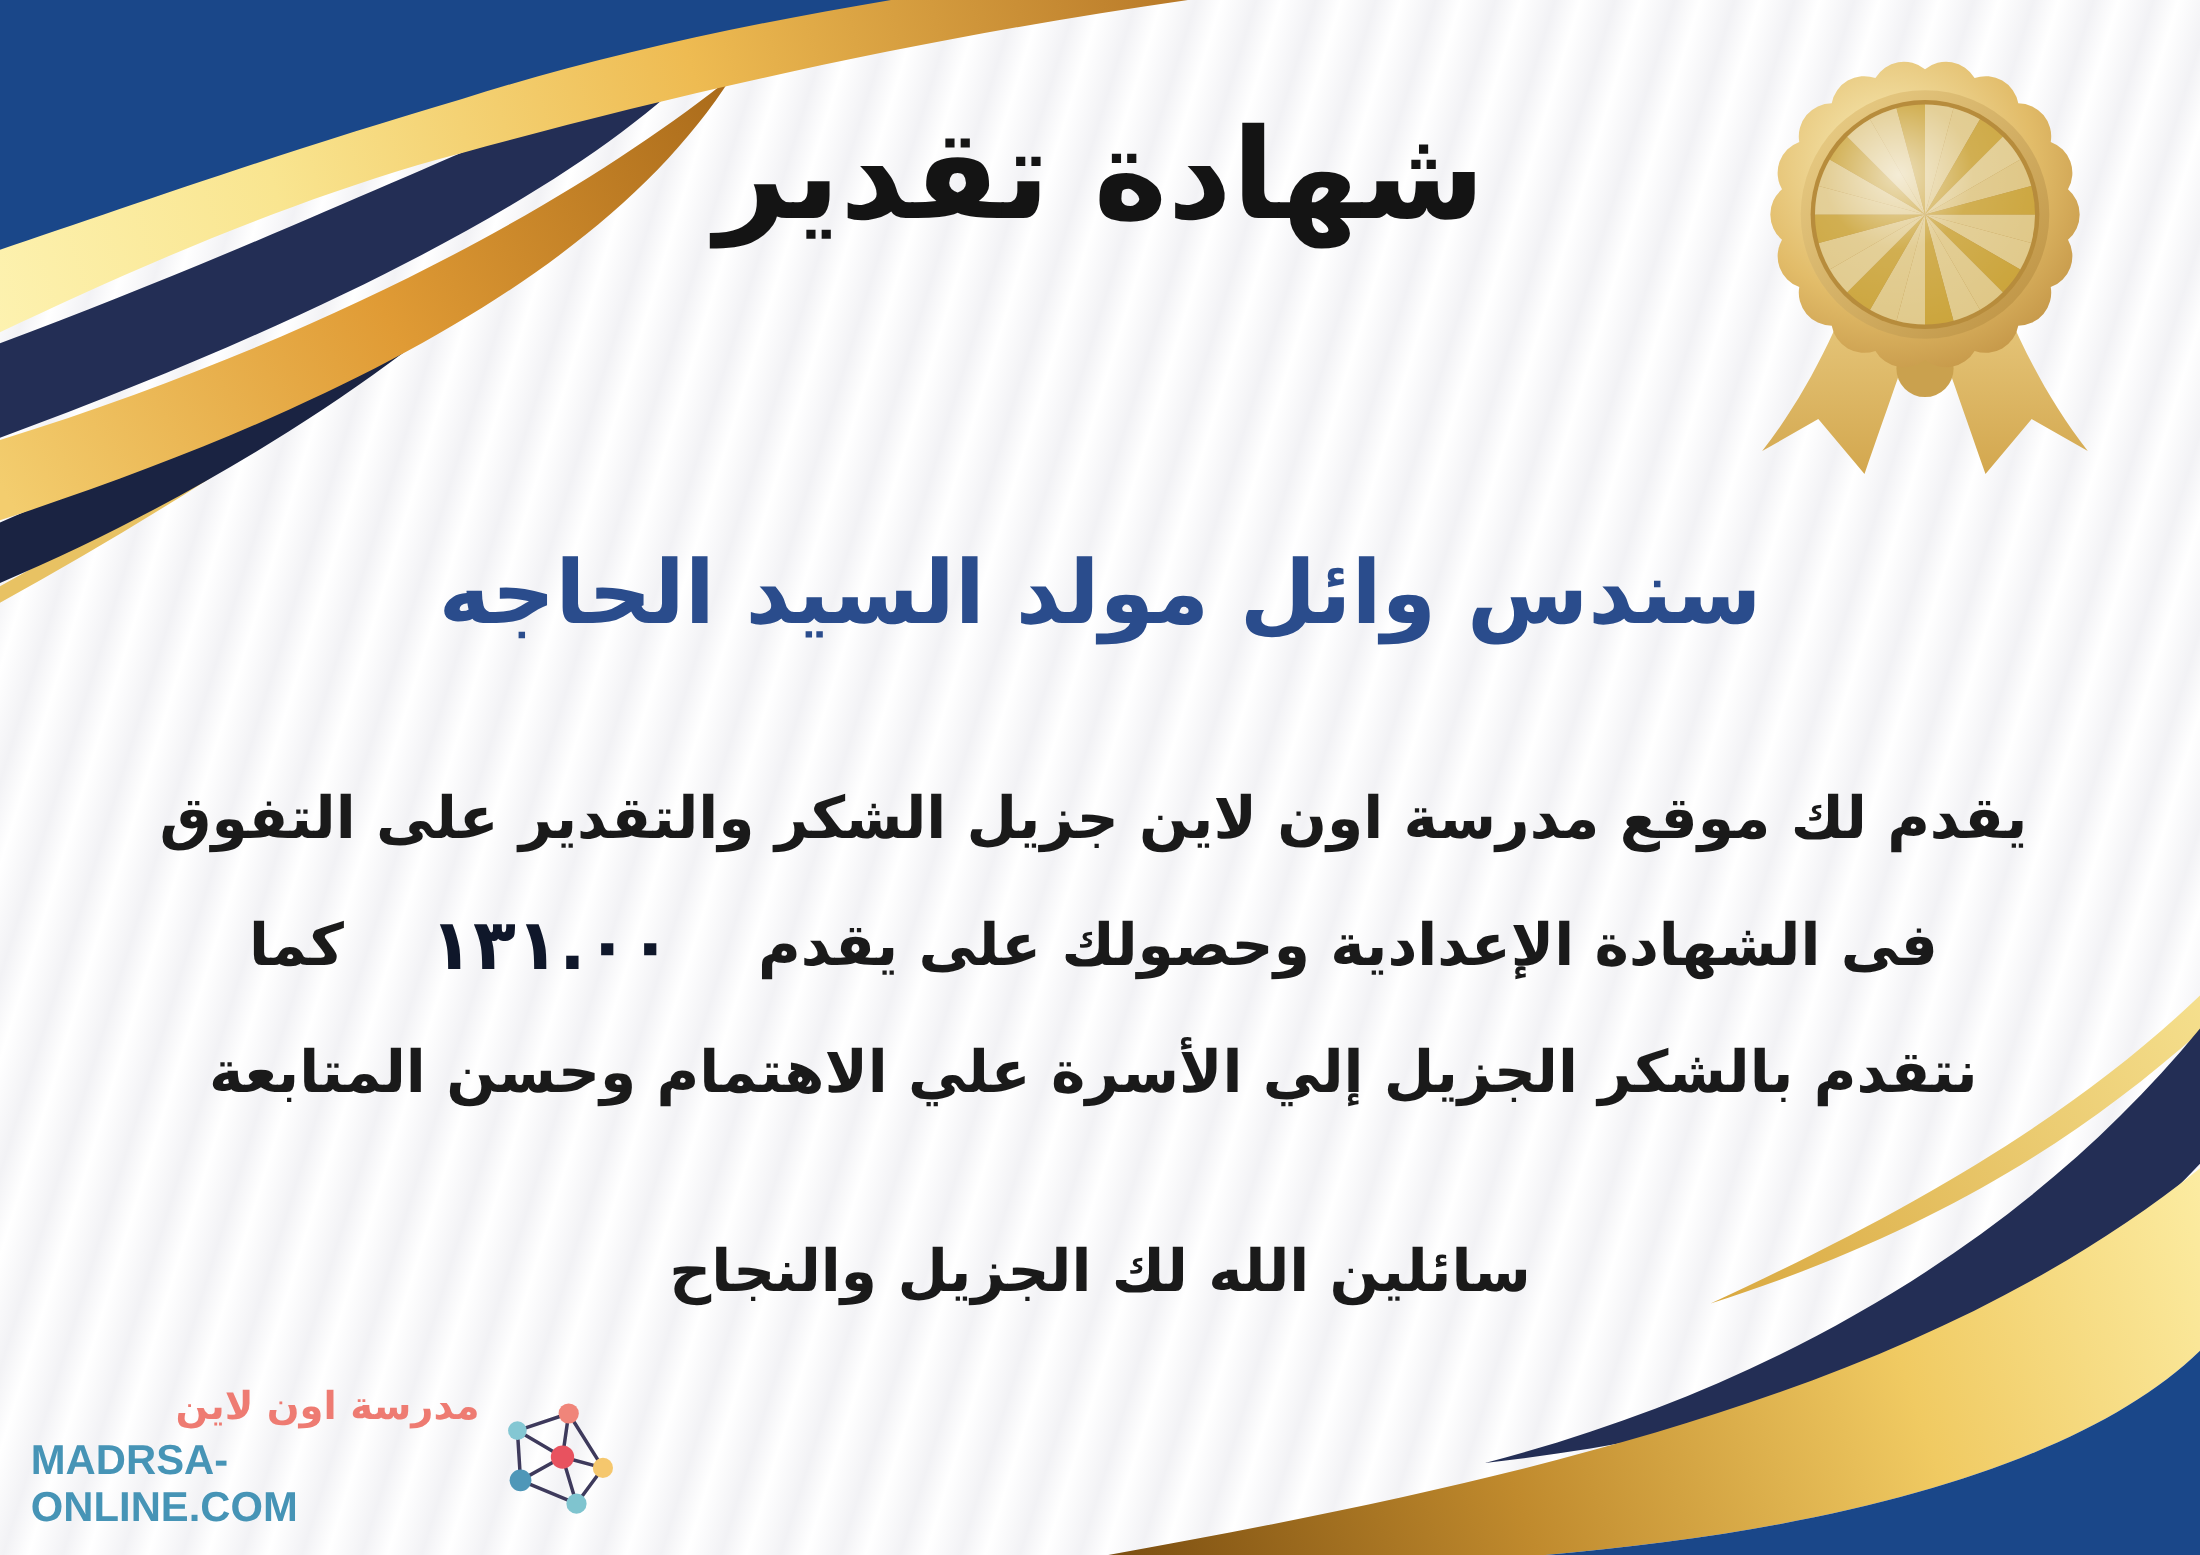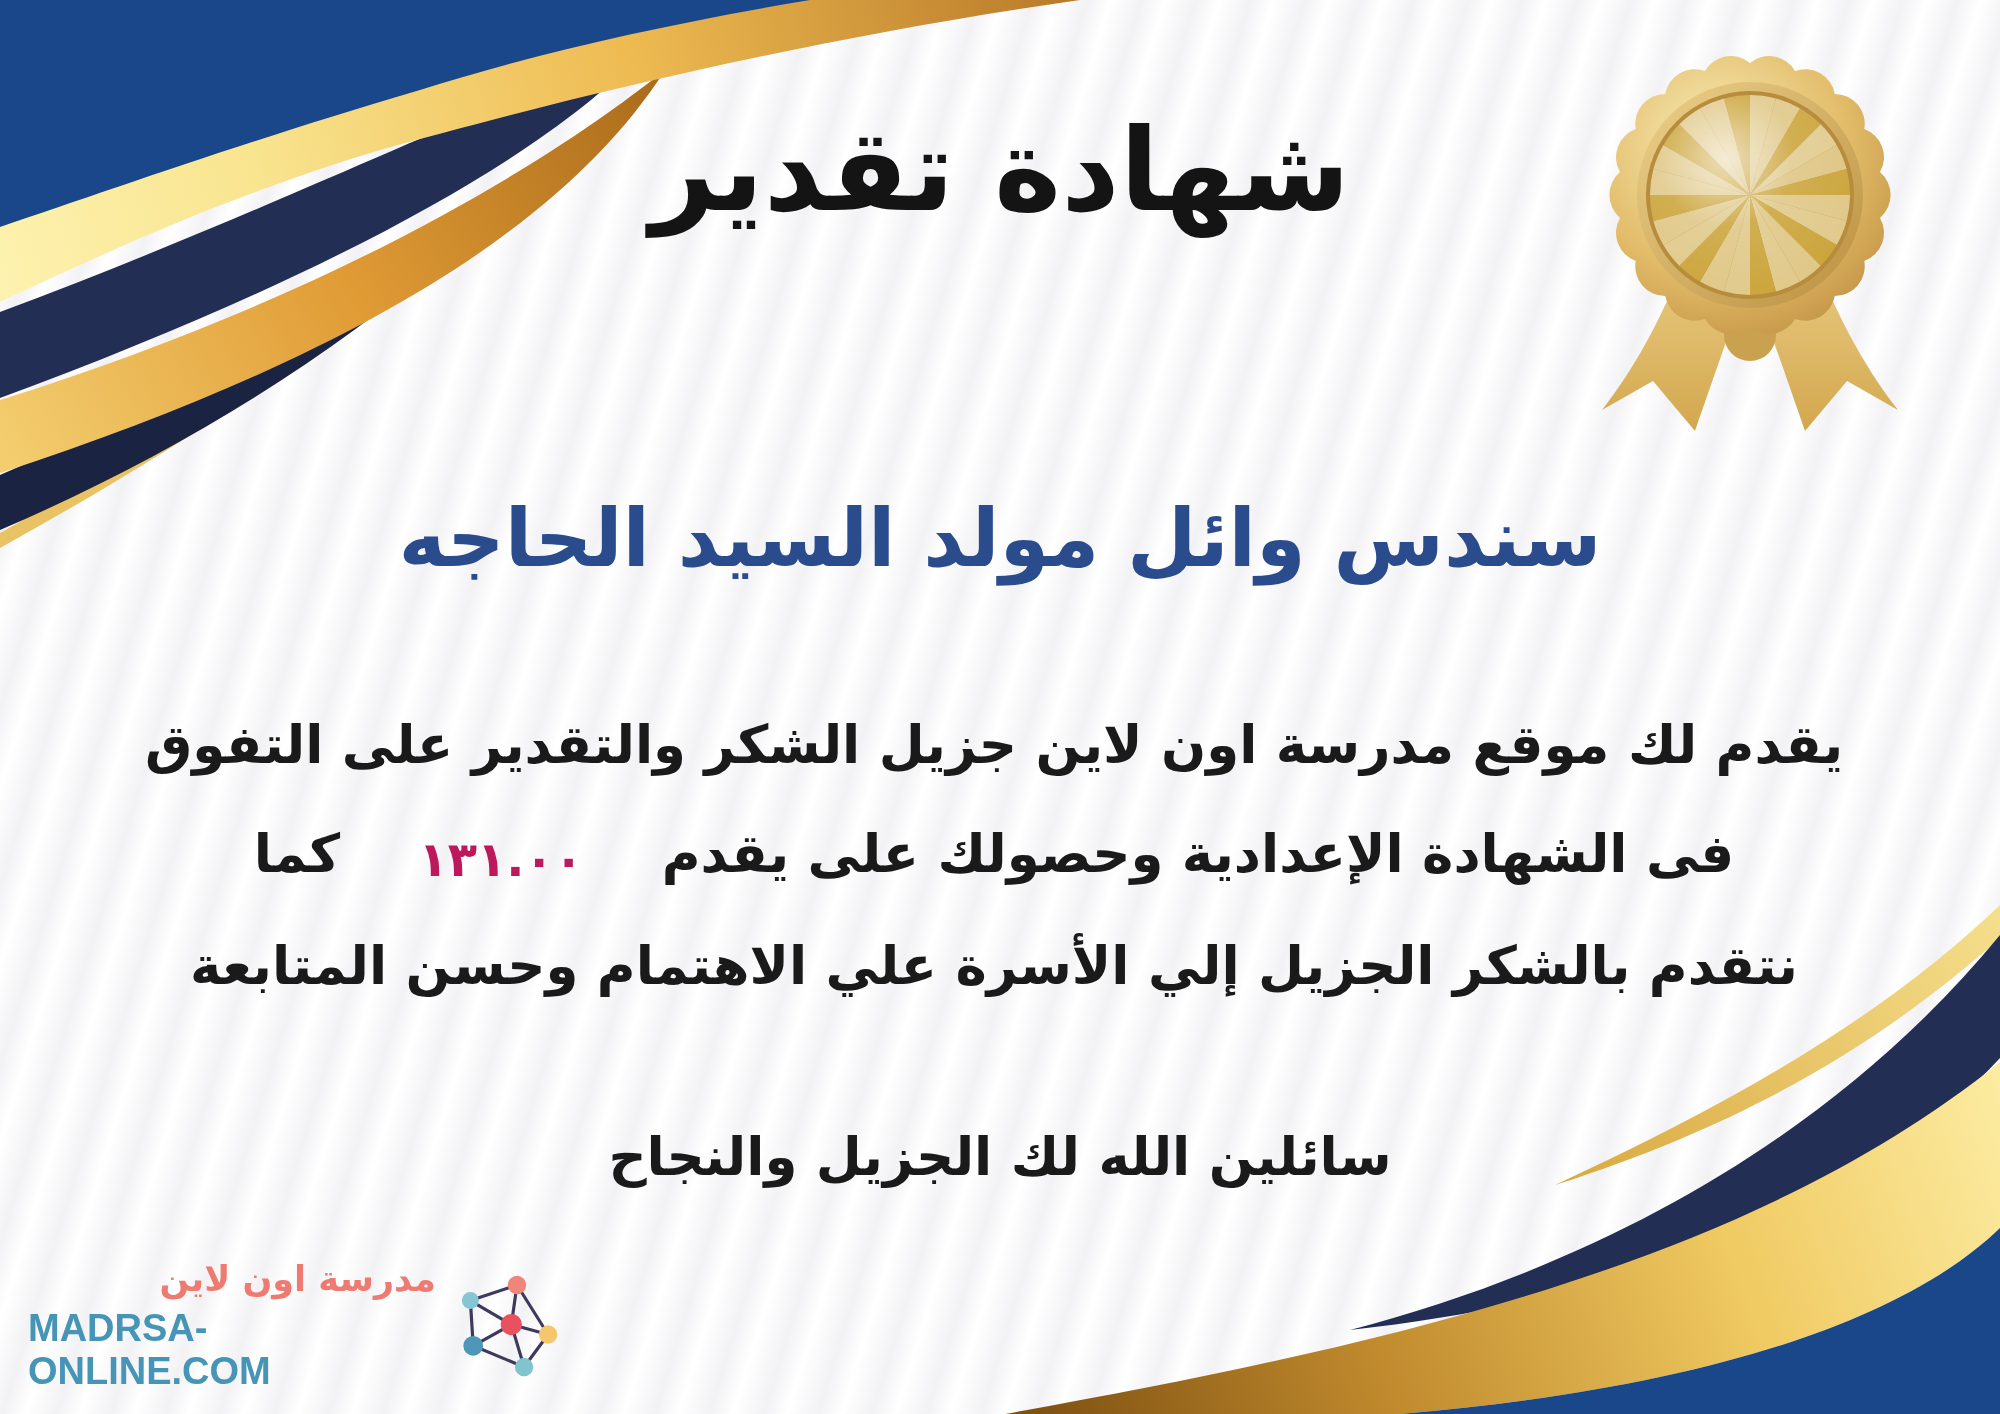--- a/index.html
+++ b/index.html
@@ -5,32 +5,32 @@
   html,body{margin:0;padding:0;}
   body{
     width:2000px;height:1414px;overflow:hidden;position:relative;
     font-family:"DejaVu Sans",sans-serif;
     background-color:#ffffff;
     background-image:repeating-linear-gradient(107deg,#f2f2f5 0px,#ffffff 22px,#f2f2f5 52px);
   }
   #deco{position:absolute;left:0;top:0;width:2000px;height:1414px;z-index:1;}
   .layer{position:absolute;z-index:2;width:100%;text-align:center;}
   .cert-title{
-    top:104px;font-size:114px;font-weight:bold;color:#141414;
+    top:92px;font-size:114px;font-weight:bold;color:#141414;
     box-sizing:border-box;letter-spacing:1px;
   }
   .student-name{
     top:492px;font-size:80px;font-weight:bold;color:#2a4c8c;
   }
   .body-block{top:714px;}
   .body-line{
     font-size:53px;font-weight:bold;color:#1a1a1a;margin:0 12px 48px 0;white-space:nowrap;
   }
   .score{
-    font-size:48px;color:#be185d;margin:0 60px;vertical-align:-4px;
+    font-size:64px;color:#0f172a;margin:0 60px;vertical-align:-4px;
   }
   .closing-line{
     top:1126px;font-size:53px;font-weight:bold;color:#1a1a1a;
   }
   .footer-logo{
     position:absolute;left:28px;top:1260px;z-index:2;
     display:flex;align-items:center;gap:16px;
   }
   .logo-text{display:flex;flex-direction:column;align-items:flex-end;width:408px;}
   .logo-ar{font-size:35px;font-weight:bold;color:#ee7b72;line-height:1.1;}

